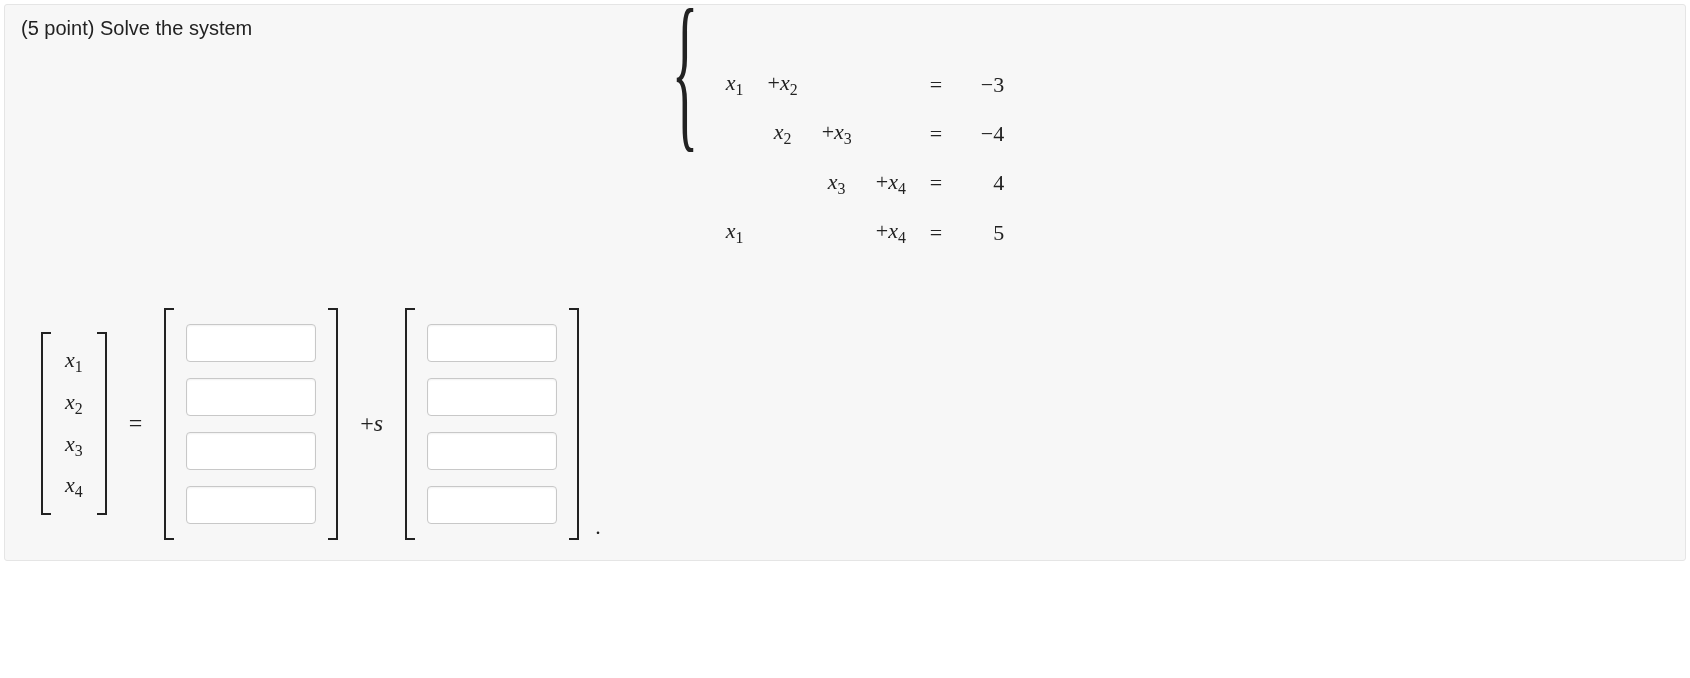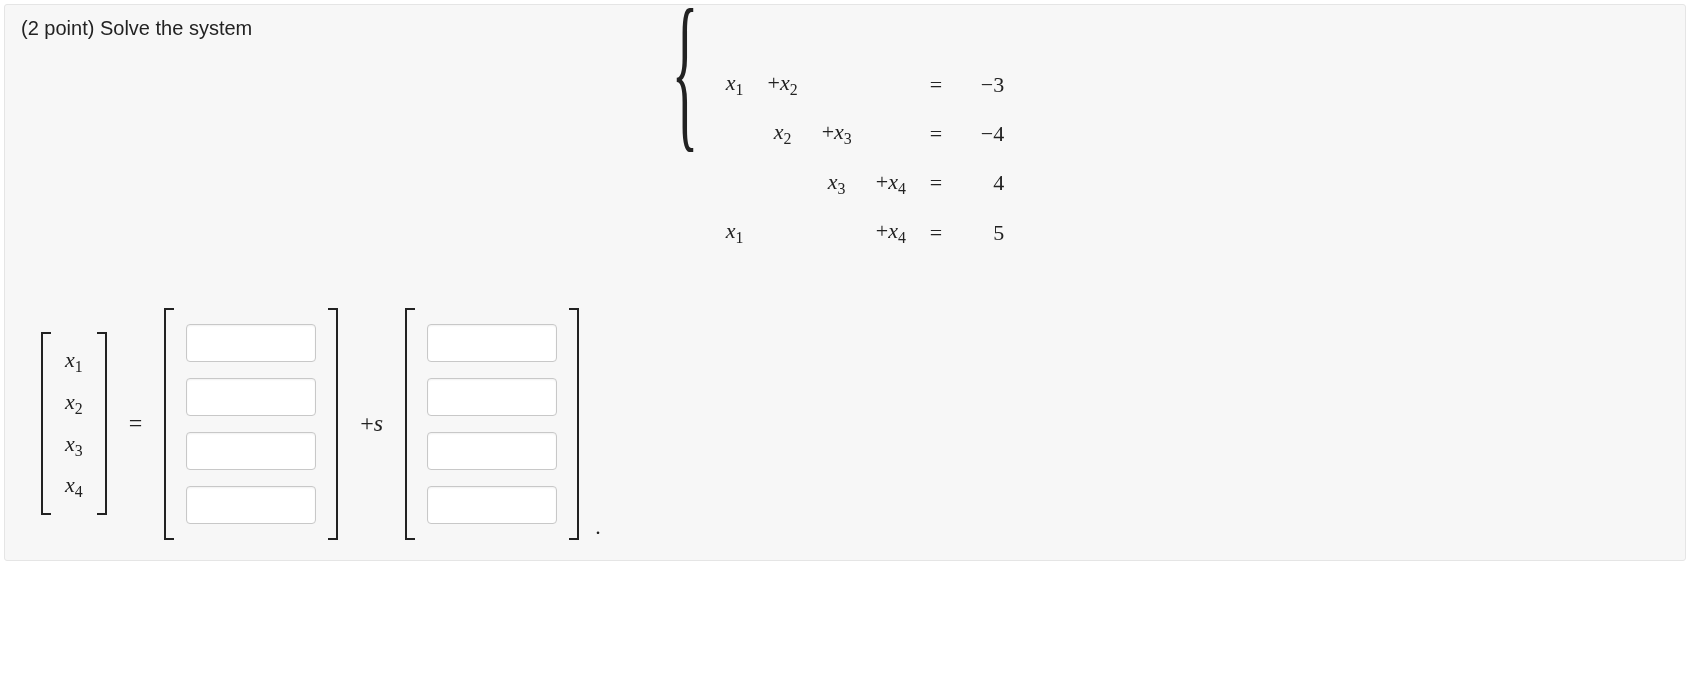--- a/index.html
+++ b/index.html
@@ -116,21 +116,21 @@
   }
   .tall-brackets .bracket { }
   .small-vec .vec-col.vars > div { padding: 2px 6px; }
 </style>
 </head>
 <body>
 
 <div class="problem-box">
 
   <div class="prompt">
-    <span>(2 point)</span>
+    <span>(5 point)</span>
     <span>Solve the system</span>
   </div>
 
   <div class="system-block">
     <span class="brace">{</span>
     <table class="sys">
       <tbody>
           <tr>
         <td><span class="mi">x</span><span class="sub">1</span></td>
         <td>+<span class="mi">x</span><span class="sub">2</span></td>

